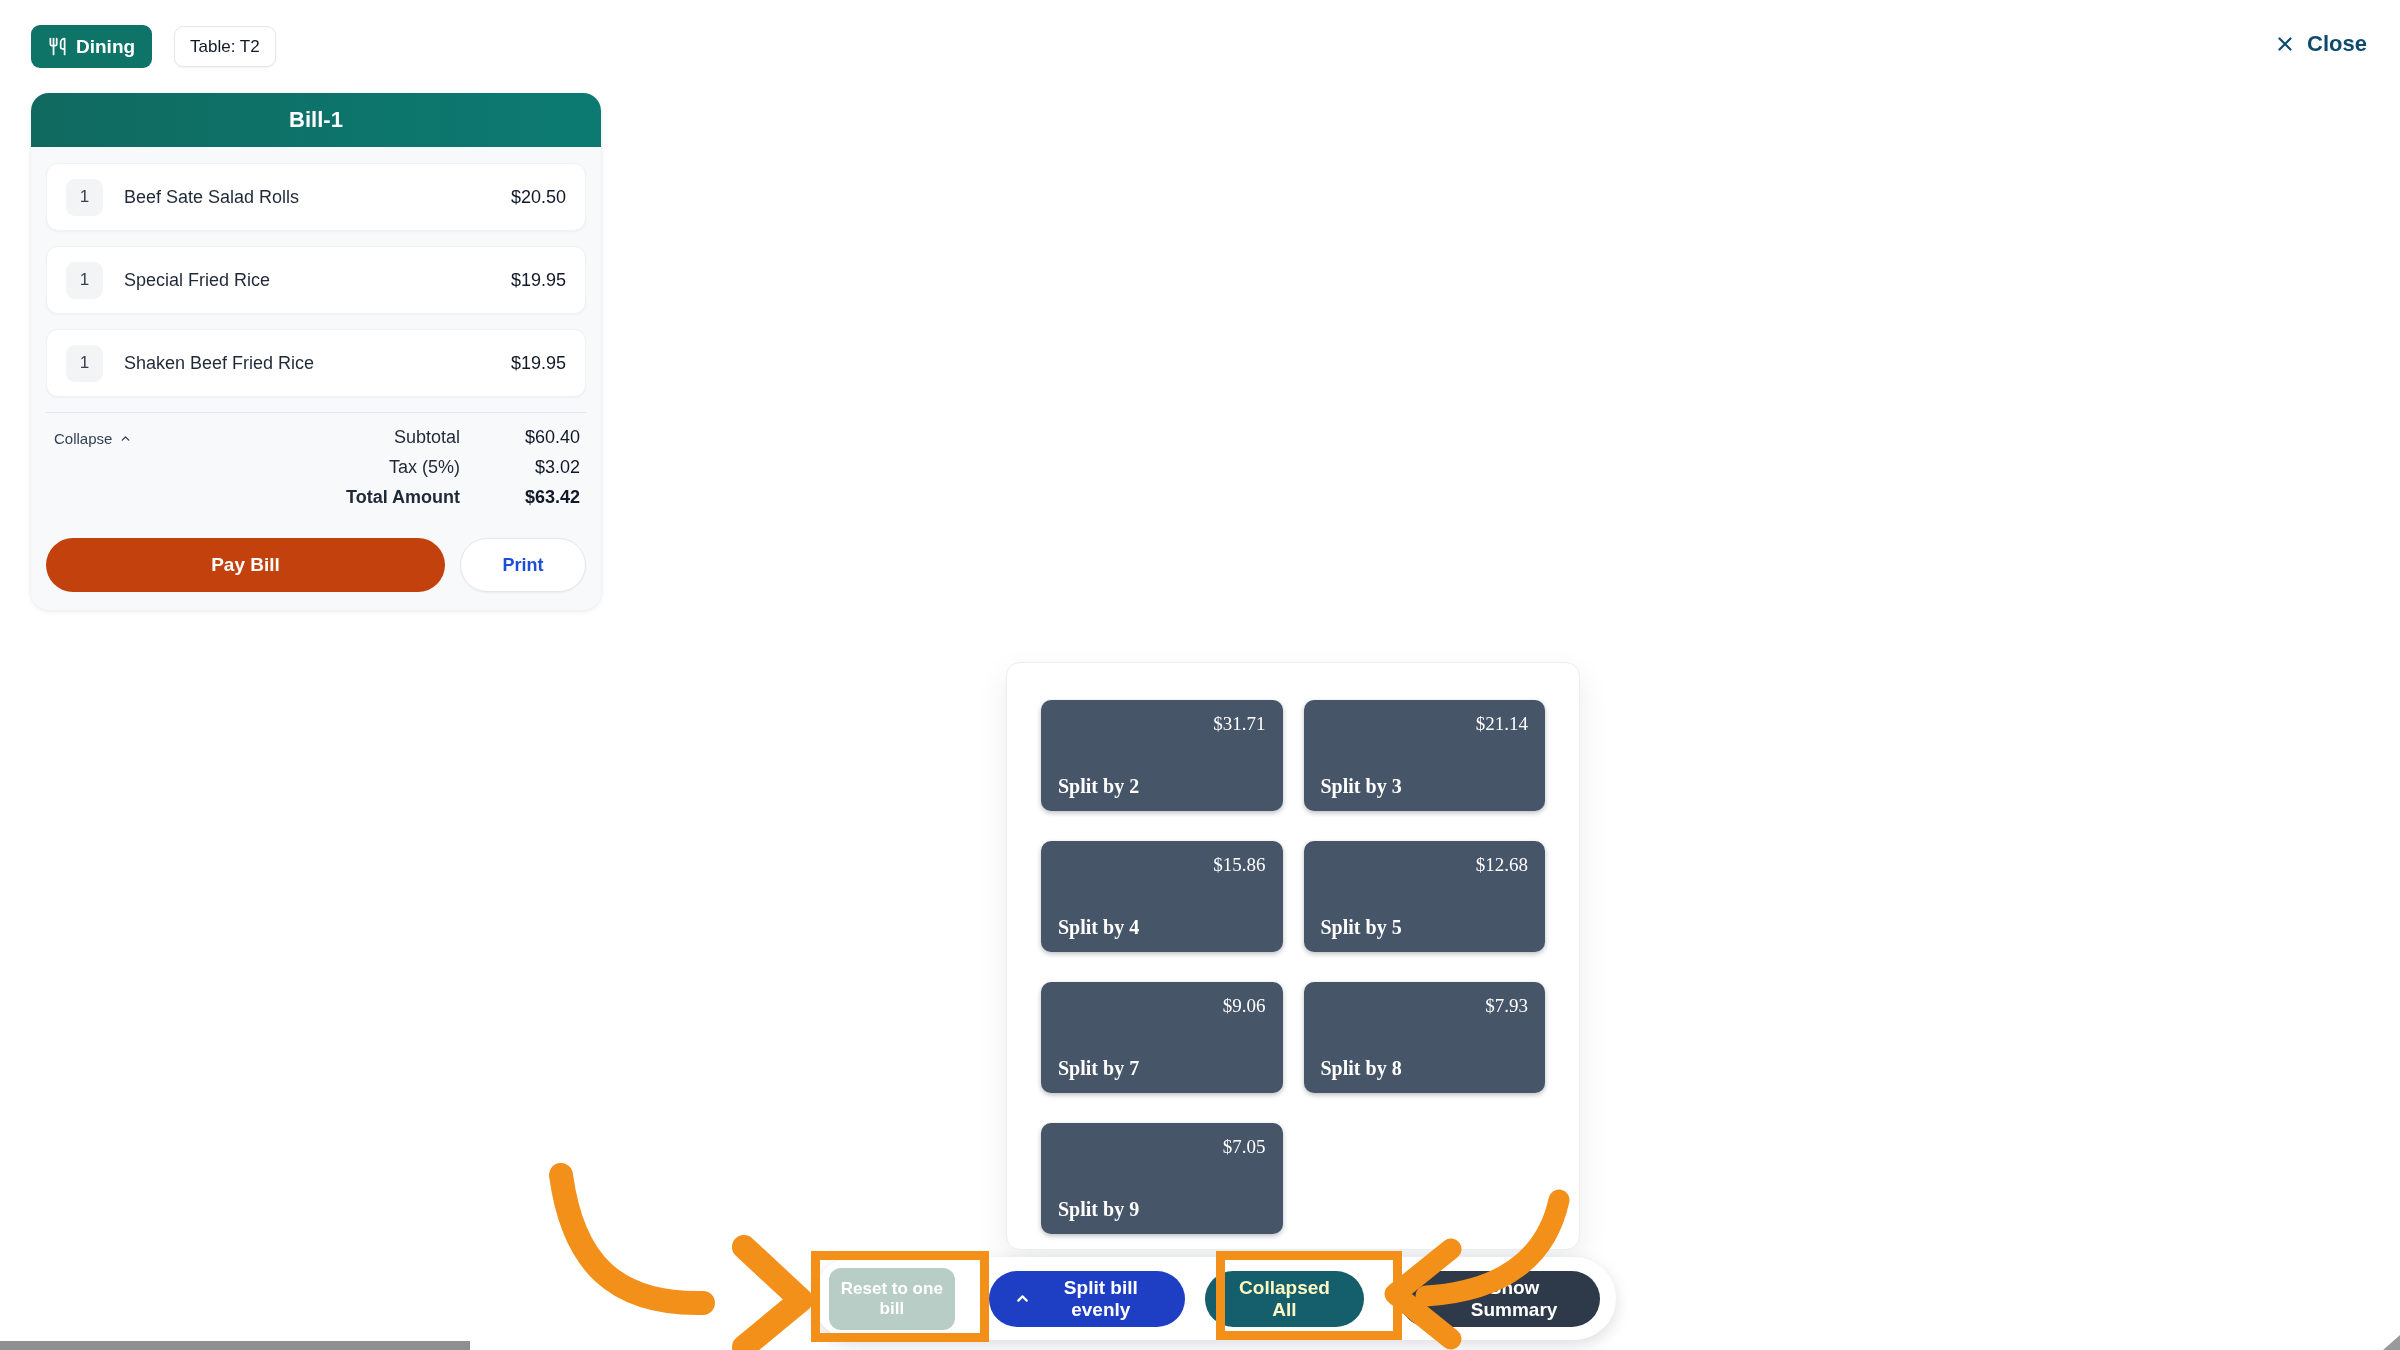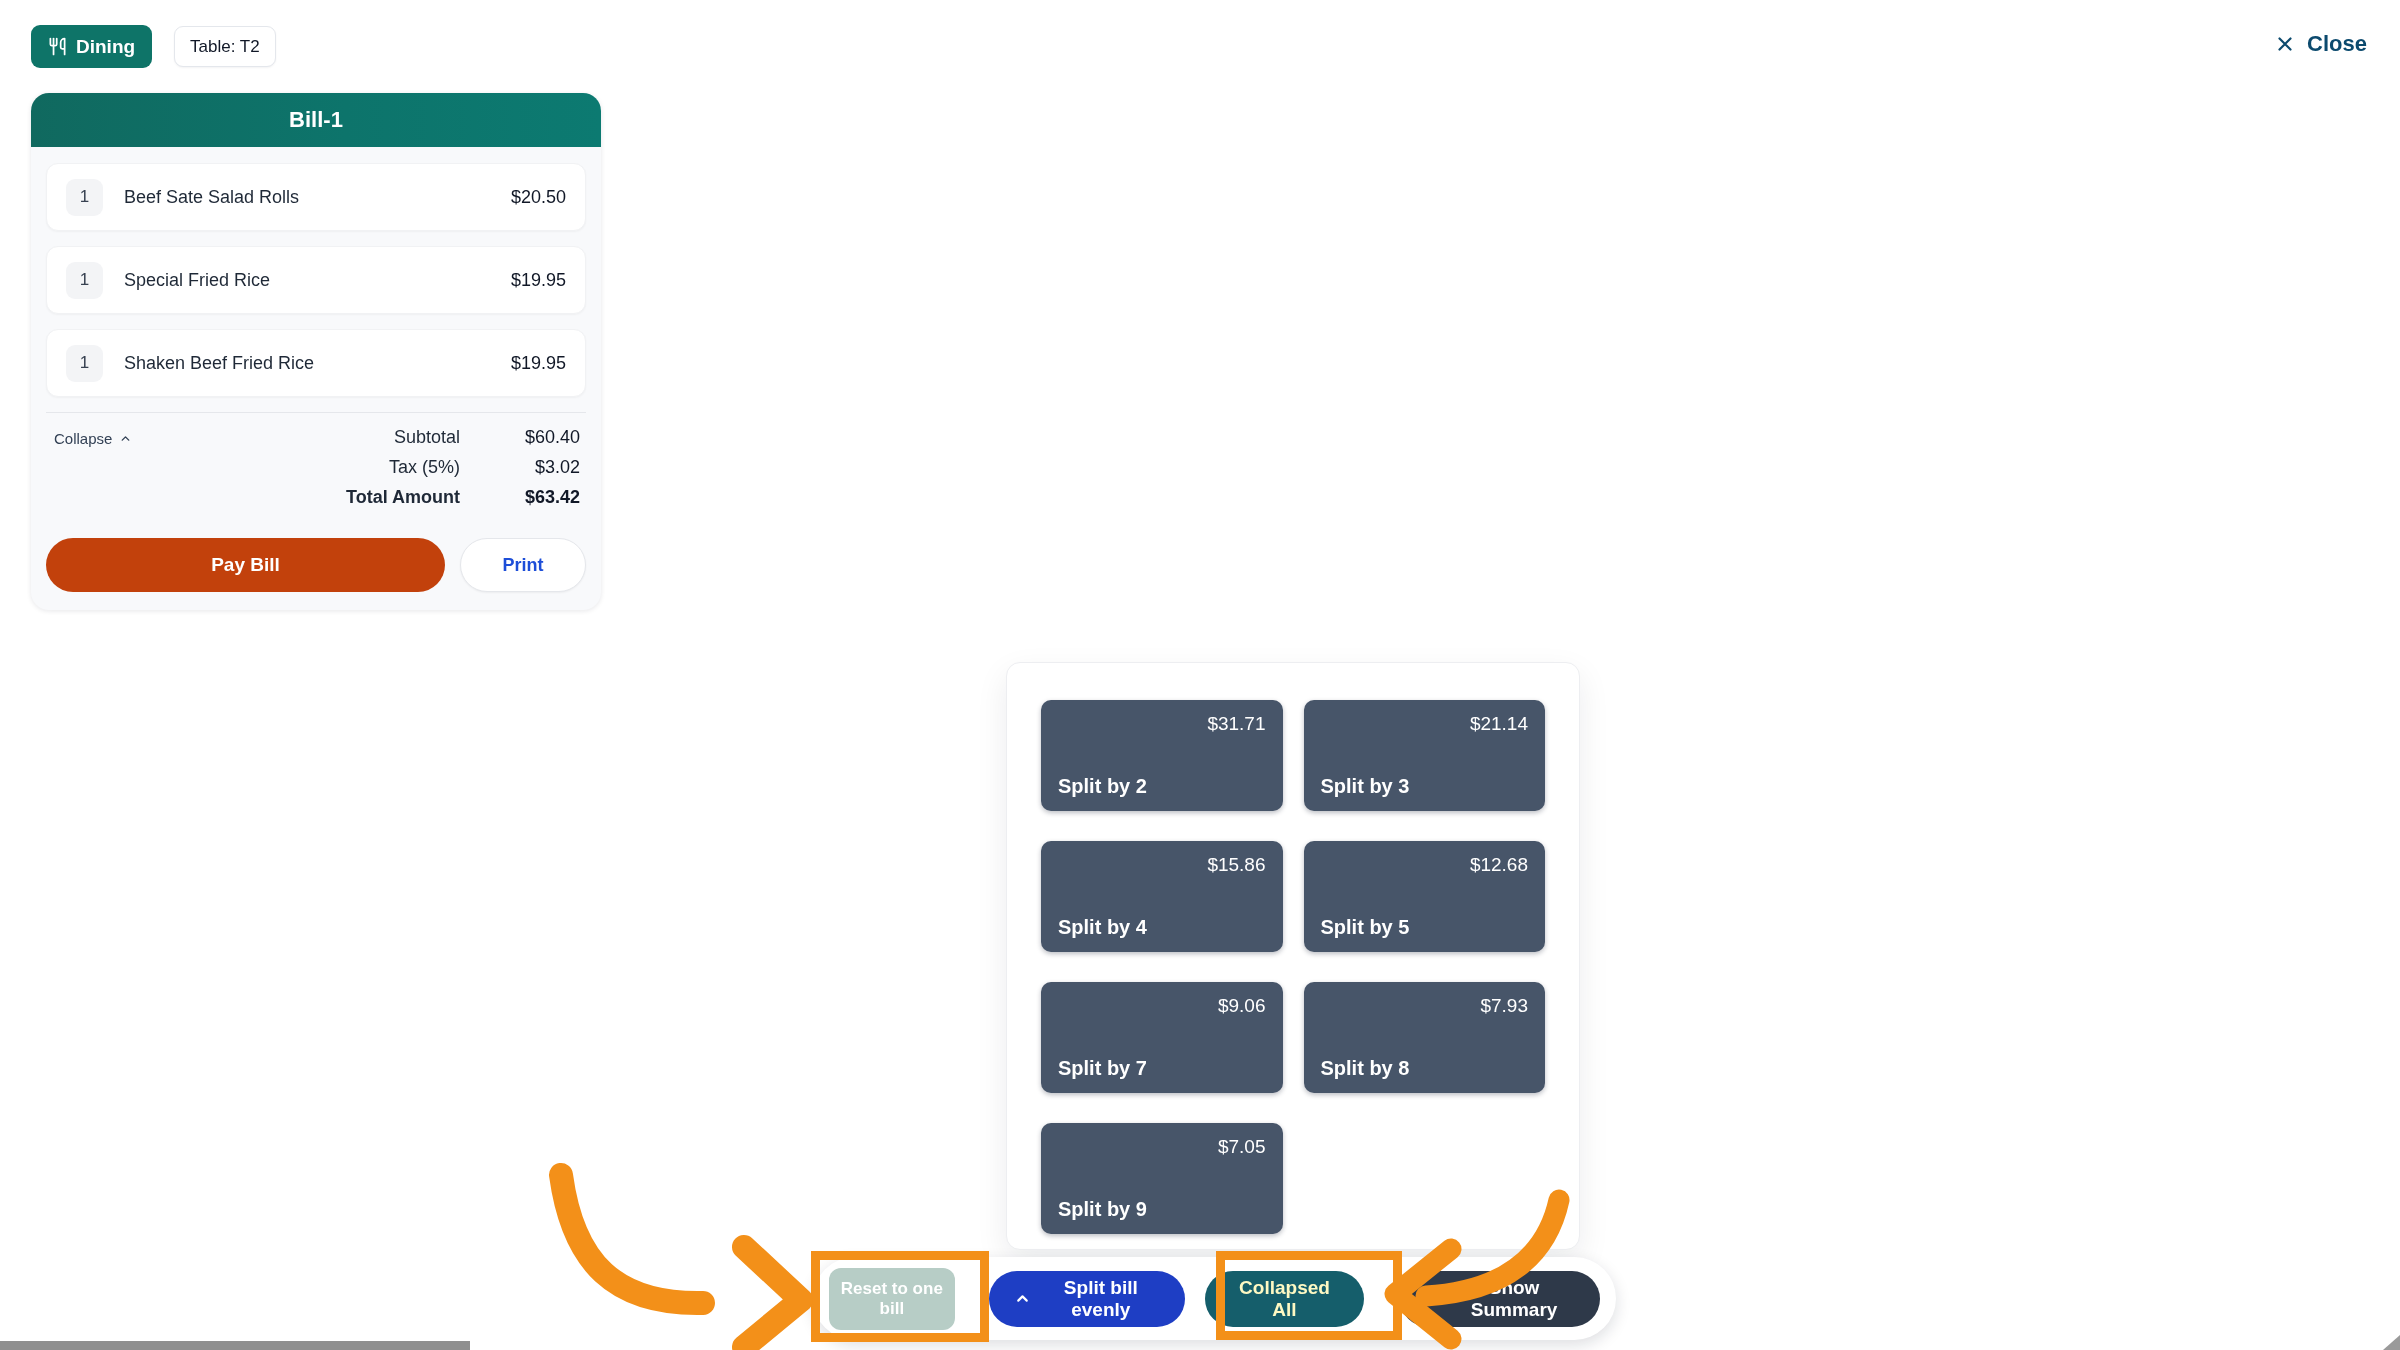--- a/index.html
+++ b/index.html
@@ -113,21 +113,21 @@
     position: absolute; left: 1006px; top: 662px; width: 574px; height: 588px;
     background: #ffffff; border: 1px solid #edeef1; border-radius: 14px;
     box-shadow: 0 12px 32px rgba(15,23,42,.08);
     padding: 37px 34px;
     display: grid; grid-template-columns: 1fr 1fr;
     column-gap: 21px; row-gap: 30px; grid-auto-rows: 111px;
   }
   .split-tile {
     position: relative; background: #475569; border-radius: 10px;
     box-shadow: 0 2px 5px rgba(15,23,42,.28); color: #ffffff;
-    border: none; cursor: pointer; font-family: Liberation Sans, sans-serif;
+    border: none; cursor: pointer; font-family: Liberation Serif, serif;
   }
   .tile-amount { position: absolute; top: 13px; right: 17px; font-size: 19px; }
   .tile-label  { position: absolute; bottom: 13px; left: 17px; font-size: 20px; font-weight: bold; }
 
   
   .footer-bar {
     position: absolute; left: 813px; top: 1257px; width: 803px; height: 83px;
     background: #ffffff; border-radius: 42px;
     box-shadow: 0 5px 16px rgba(15,23,42,.14);
     display: flex; align-items: center; padding: 0 16px; gap: 18px;

